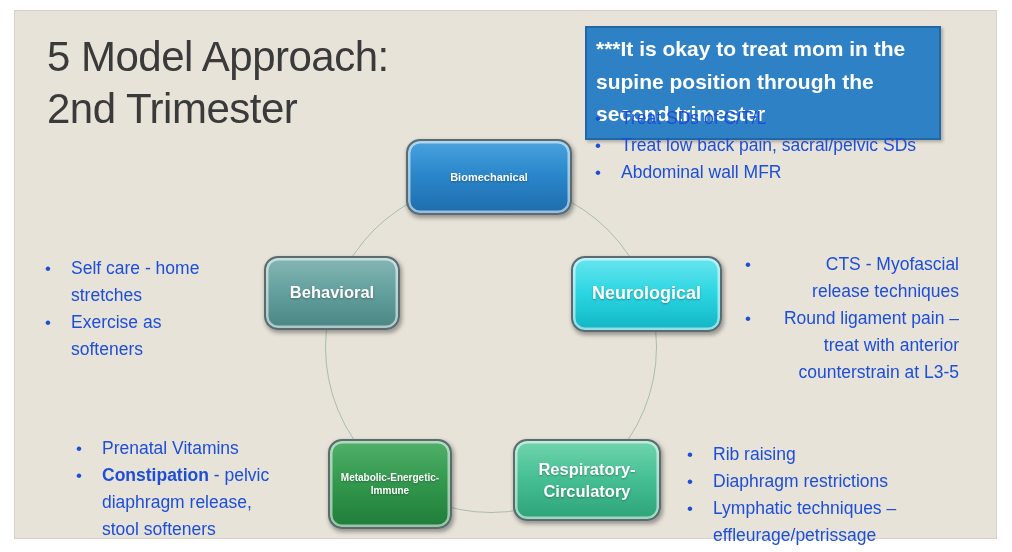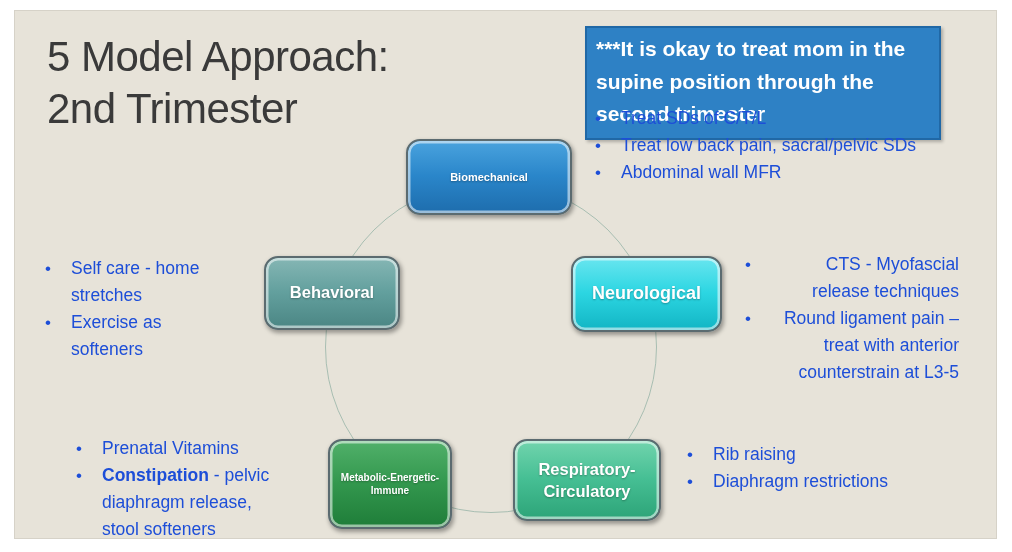--- a/index.html
+++ b/index.html
@@ -101,16 +101,17 @@
         <li>CTS - Myofascial release techniques</li>
         <li>Round ligament pain – treat with anterior counterstrain at L3-5</li>
       </ul>
     <ul class="bullets" id="list-metabolic">
         <li>Prenatal Vitamins</li>
         <li><strong>Constipation</strong> - pelvic diaphragm release, stool softeners</li>
       </ul>
     <ul class="bullets" id="list-respiratory">
         <li>Rib raising</li>
         <li>Diaphragm restrictions</li>
+        <li>Lymphatic techniques – effleurage/petrissage</li>
       </ul>
 
   </div>
 </div>
 
 </body></html>

